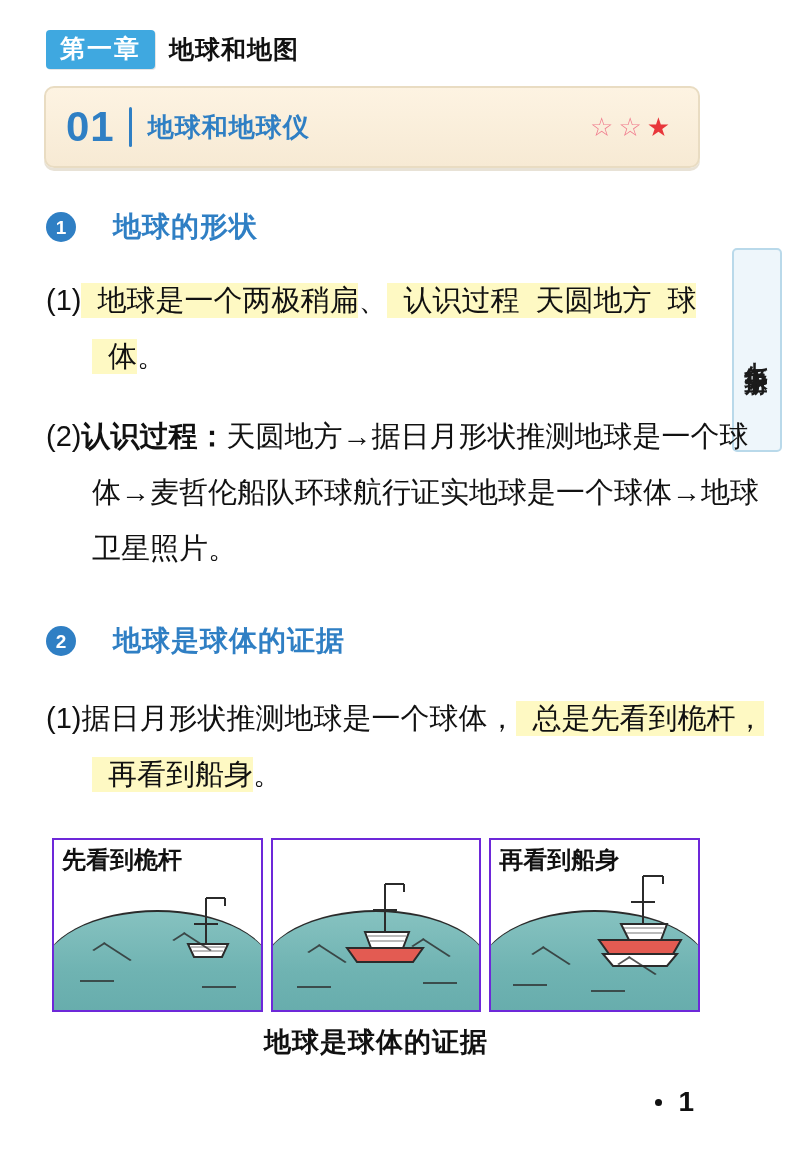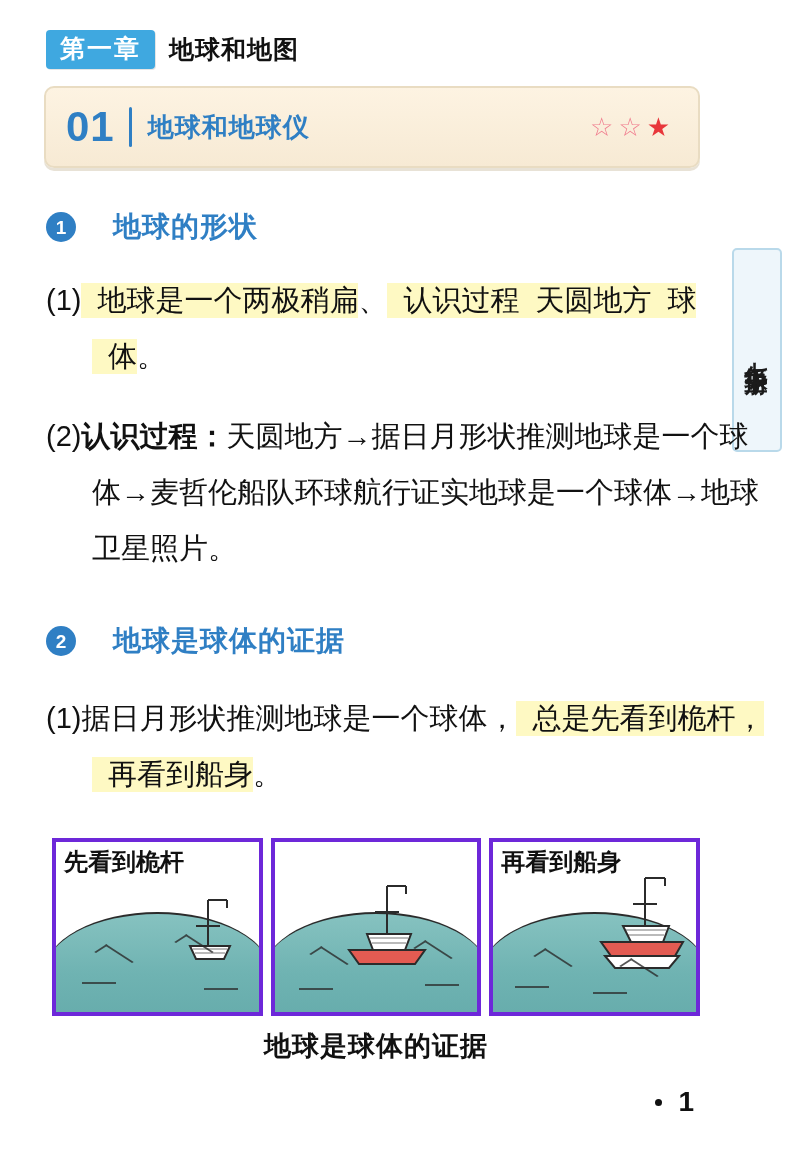--- a/index.html
+++ b/index.html
@@ -178,21 +178,21 @@
     width: 648px;
   }
   .panels {
     display: flex;
     gap: 8px;
   }
   .panel {
     position: relative;
     width: 210px;
     height: 170px;
-    border: 4px solid #6d28d9;
+    border: 2px solid #6d28d9;
     background: #ffffff;
     overflow: hidden;
   }
   .panel-label {
     position: absolute;
     left: 8px;
     top: 4px;
     font-size: 24px;
     font-weight: bold;
     color: #111;

